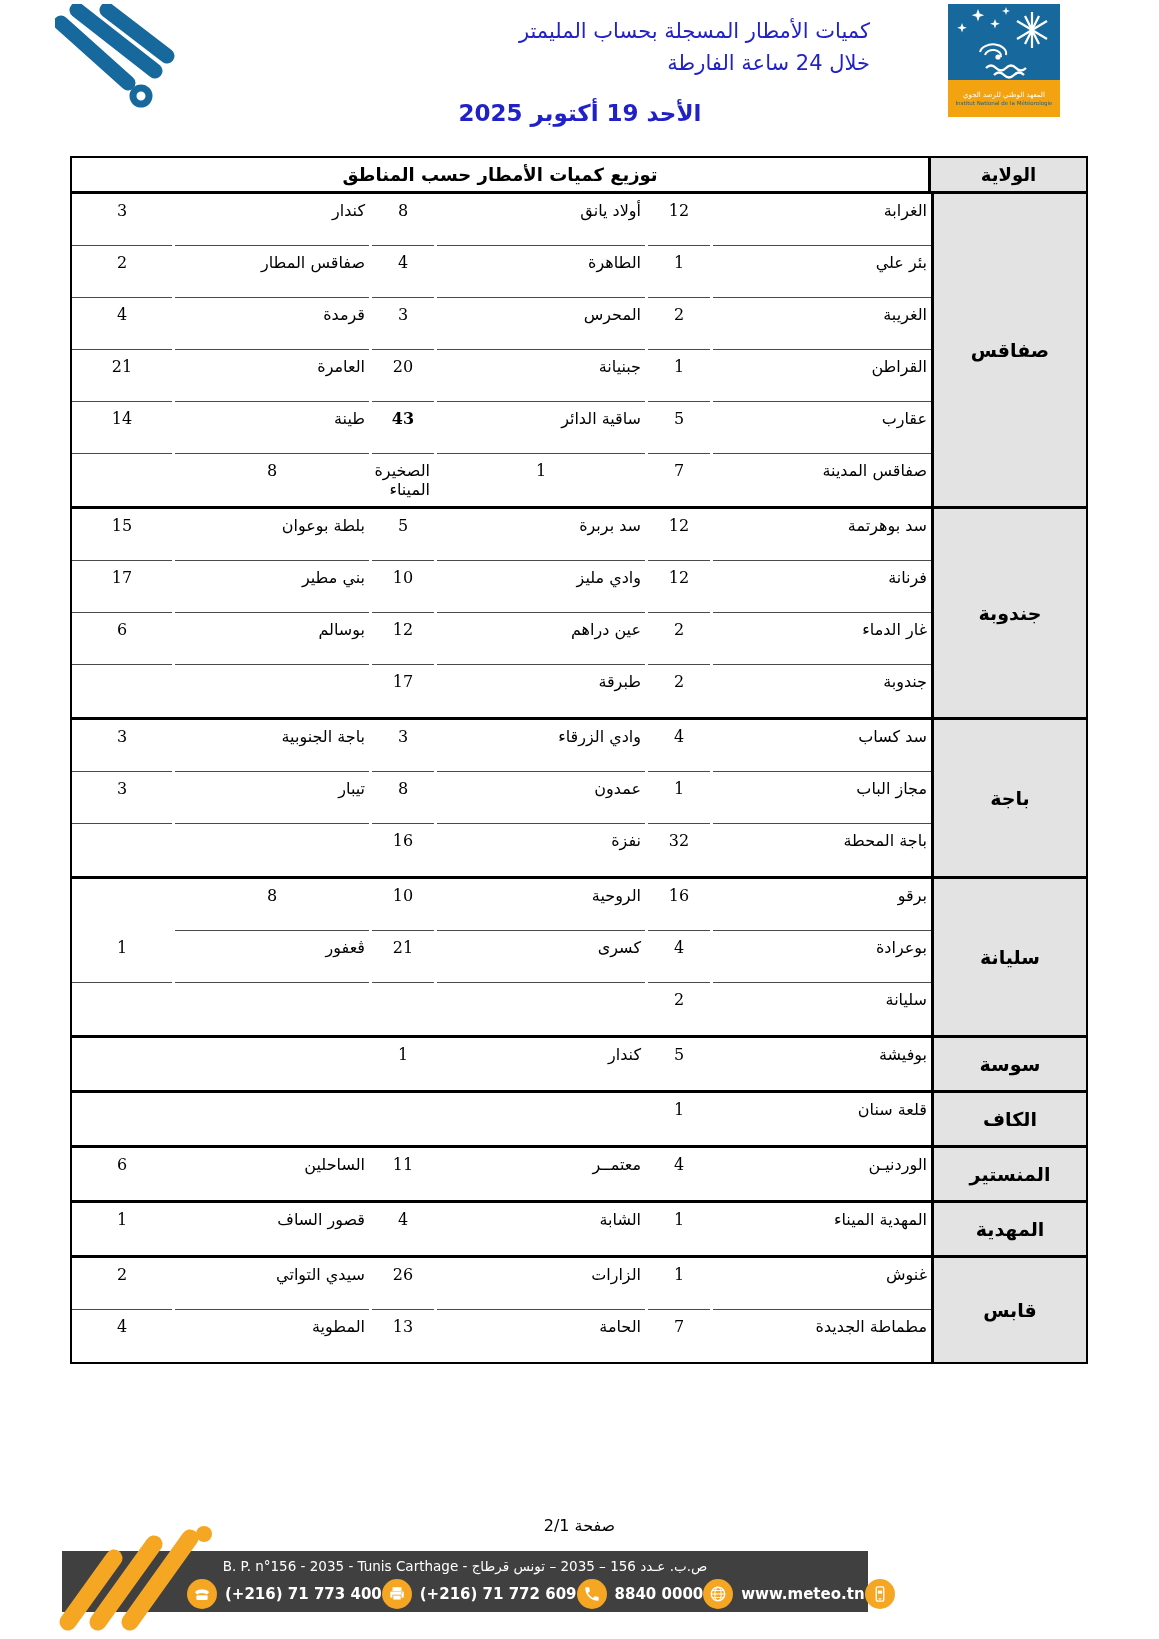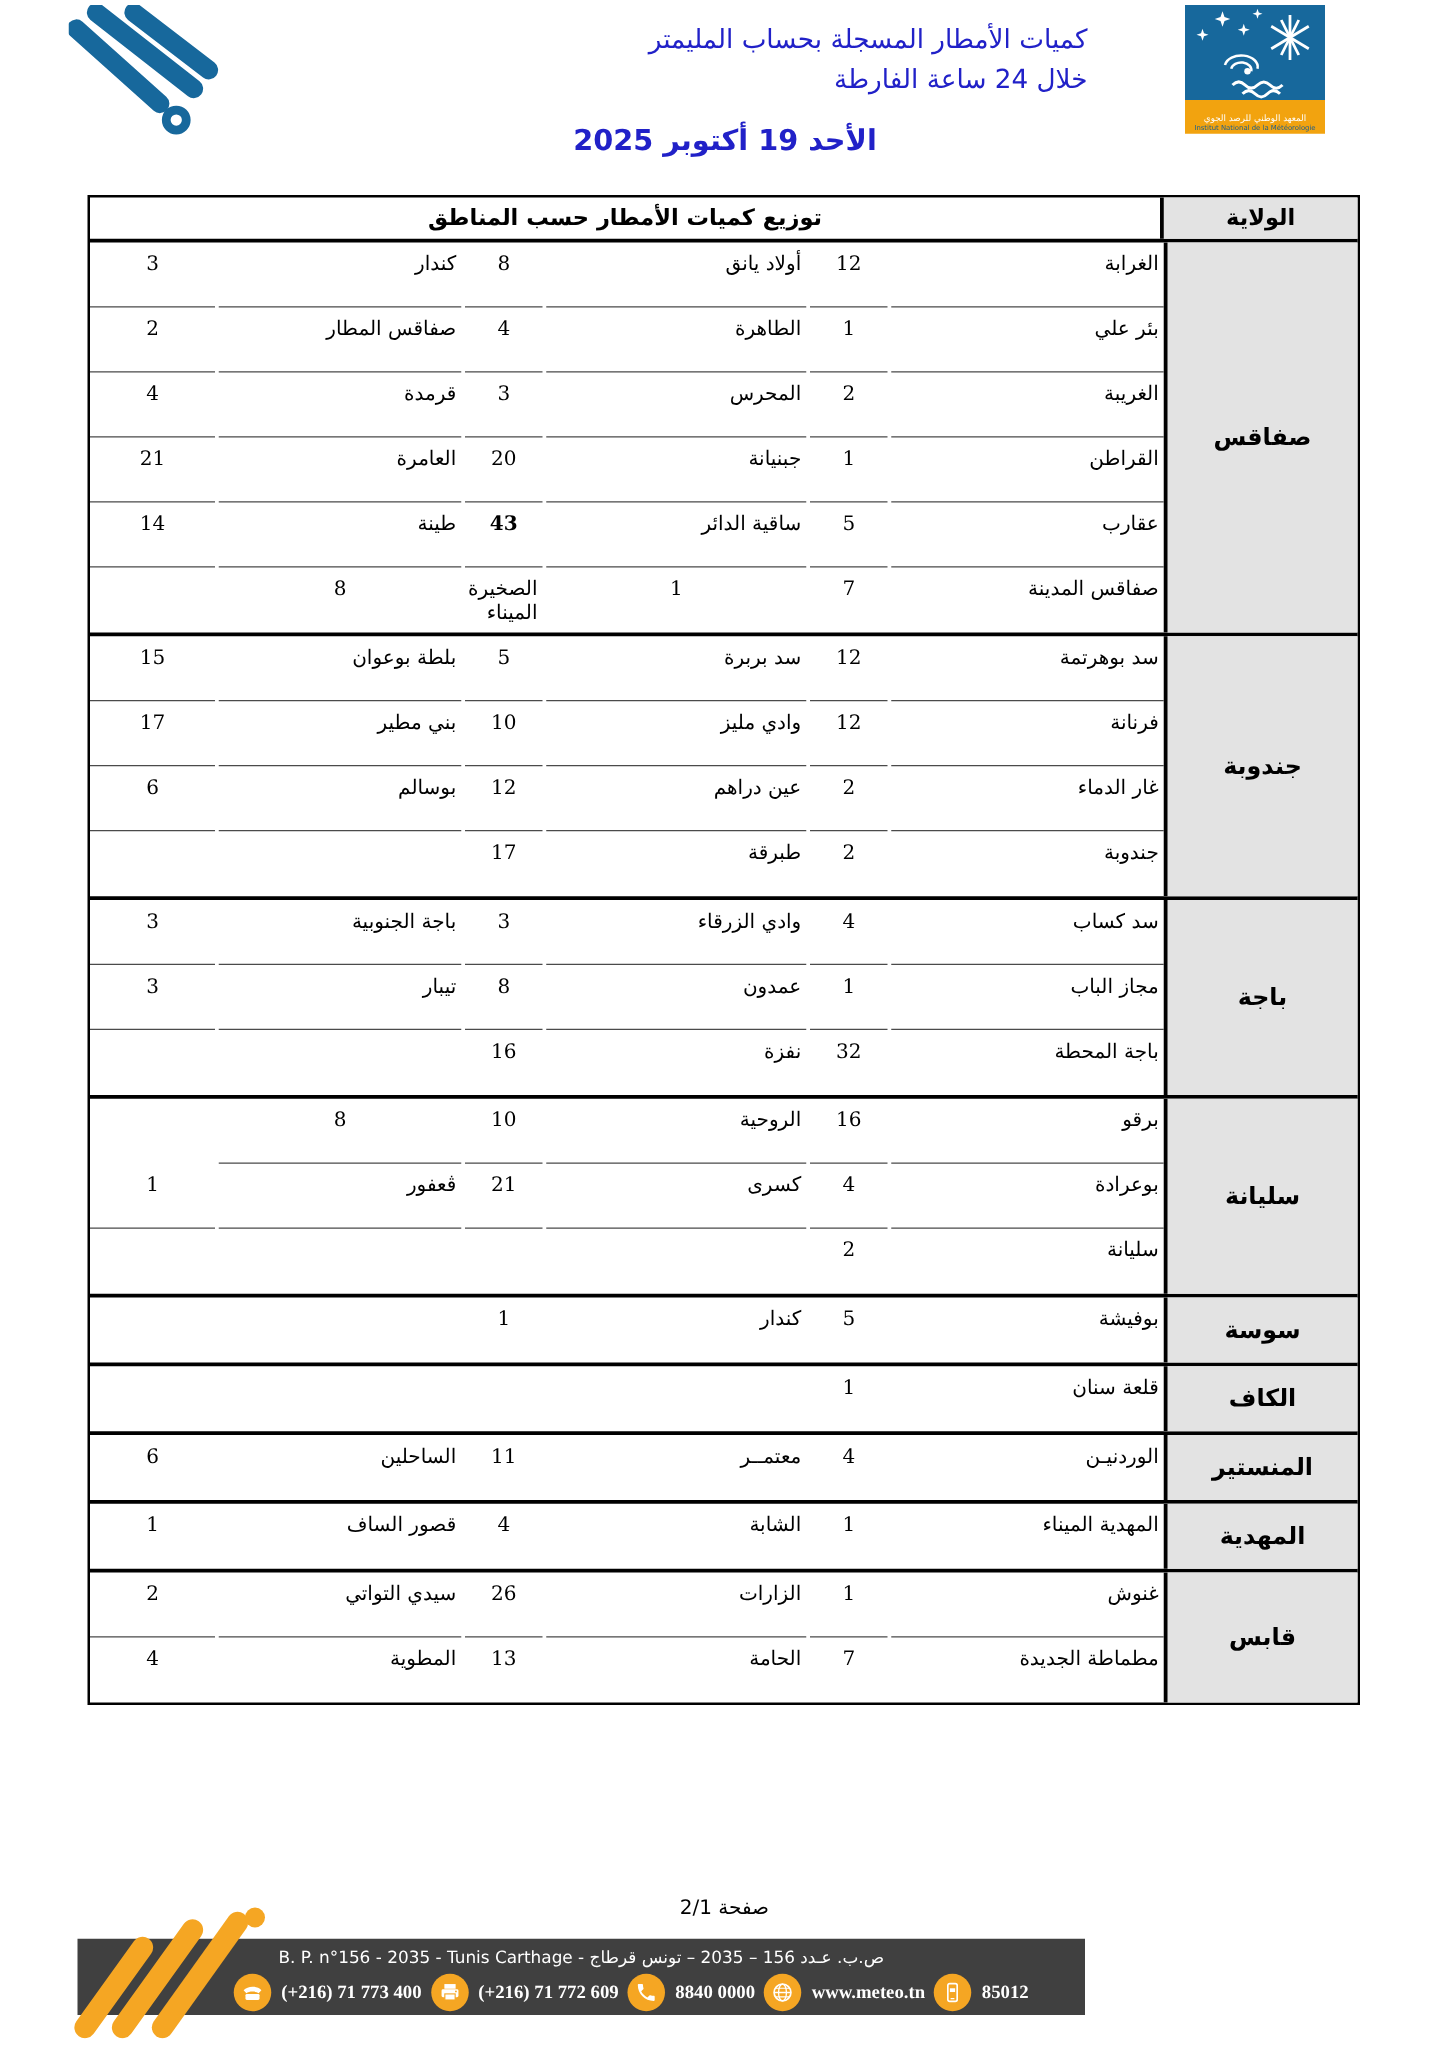--- a/index.html
+++ b/index.html
@@ -8,22 +8,22 @@
 
   
   .logo-left{position:absolute;left:55px;top:4px;width:132px;height:106px;}
   .titles{position:absolute;left:290px;top:16px;width:580px;text-align:right;
           color:#2121C8;font-weight:normal;direction:rtl;}
   .titles .t{font-size:21px;line-height:1.5;}
   .date-line{position:absolute;left:290px;top:100px;width:580px;text-align:center;
              color:#2121C8;font-weight:bold;font-size:23px;direction:rtl;}
   .inm-logo{position:absolute;left:948px;top:4px;width:112px;height:104px;}
   .inm-sq{width:112px;height:76px;background:#17689C;}
-  .inm-strip{width:112px;height:27px;background:#F2A30F;display:flex;flex-direction:column;
-             justify-content:flex-end;text-align:center;overflow:hidden;}
+  .inm-strip{width:112px;height:37px;background:#F2A30F;display:flex;flex-direction:column;
+             justify-content:center;text-align:center;overflow:hidden;}
   .inm-strip .ar{font-size:7px;color:#fff;line-height:1.3;}
   .inm-strip .fr{font-size:5.5px;color:#1C5E8E;line-height:1.2;}
 
   
   .rain-table{position:absolute;left:70px;top:156px;width:1018px;border:2px solid #000;
               direction:rtl;box-sizing:border-box;background:#fff;}
   .thead{display:flex;border-bottom:3px solid #000;height:33px;}
   .gov-h{width:155px;background:#E3E3E3;border-left:3px solid #000;display:flex;
          align-items:center;justify-content:center;font-weight:bold;font-size:18px;}
   .main-h{flex:1;display:flex;align-items:center;justify-content:center;
@@ -45,21 +45,21 @@
   .page-label{position:absolute;left:0;top:1516px;width:100%;text-align:center;
               font-size:16px;direction:rtl;}
 
   
   .band{position:absolute;left:62px;top:1551px;width:806px;height:61px;background:#404040;
         color:#fff;z-index:1;}
   .addr{text-align:center;font-size:13.5px;margin-top:7px;direction:ltr;}
   .contacts{display:flex;justify-content:space-between;align-items:center;
             padding:5px 45px 0 125px;direction:ltr;}
   .contact{display:flex;align-items:center;gap:8px;font-size:15px;font-weight:bold;
-           white-space:nowrap;font-family:Liberation Serif, serif;}
+           white-space:nowrap;}
   .circle{width:30px;height:30px;border-radius:50%;background:#F5A623;display:flex;
           align-items:center;justify-content:center;flex:0 0 auto;}
   .stripes-footer{position:absolute;left:52px;top:1496px;z-index:2;}
 </style>
 </head>
 <body>
 
 <div class="page">
 
   <div class="logo-left">

